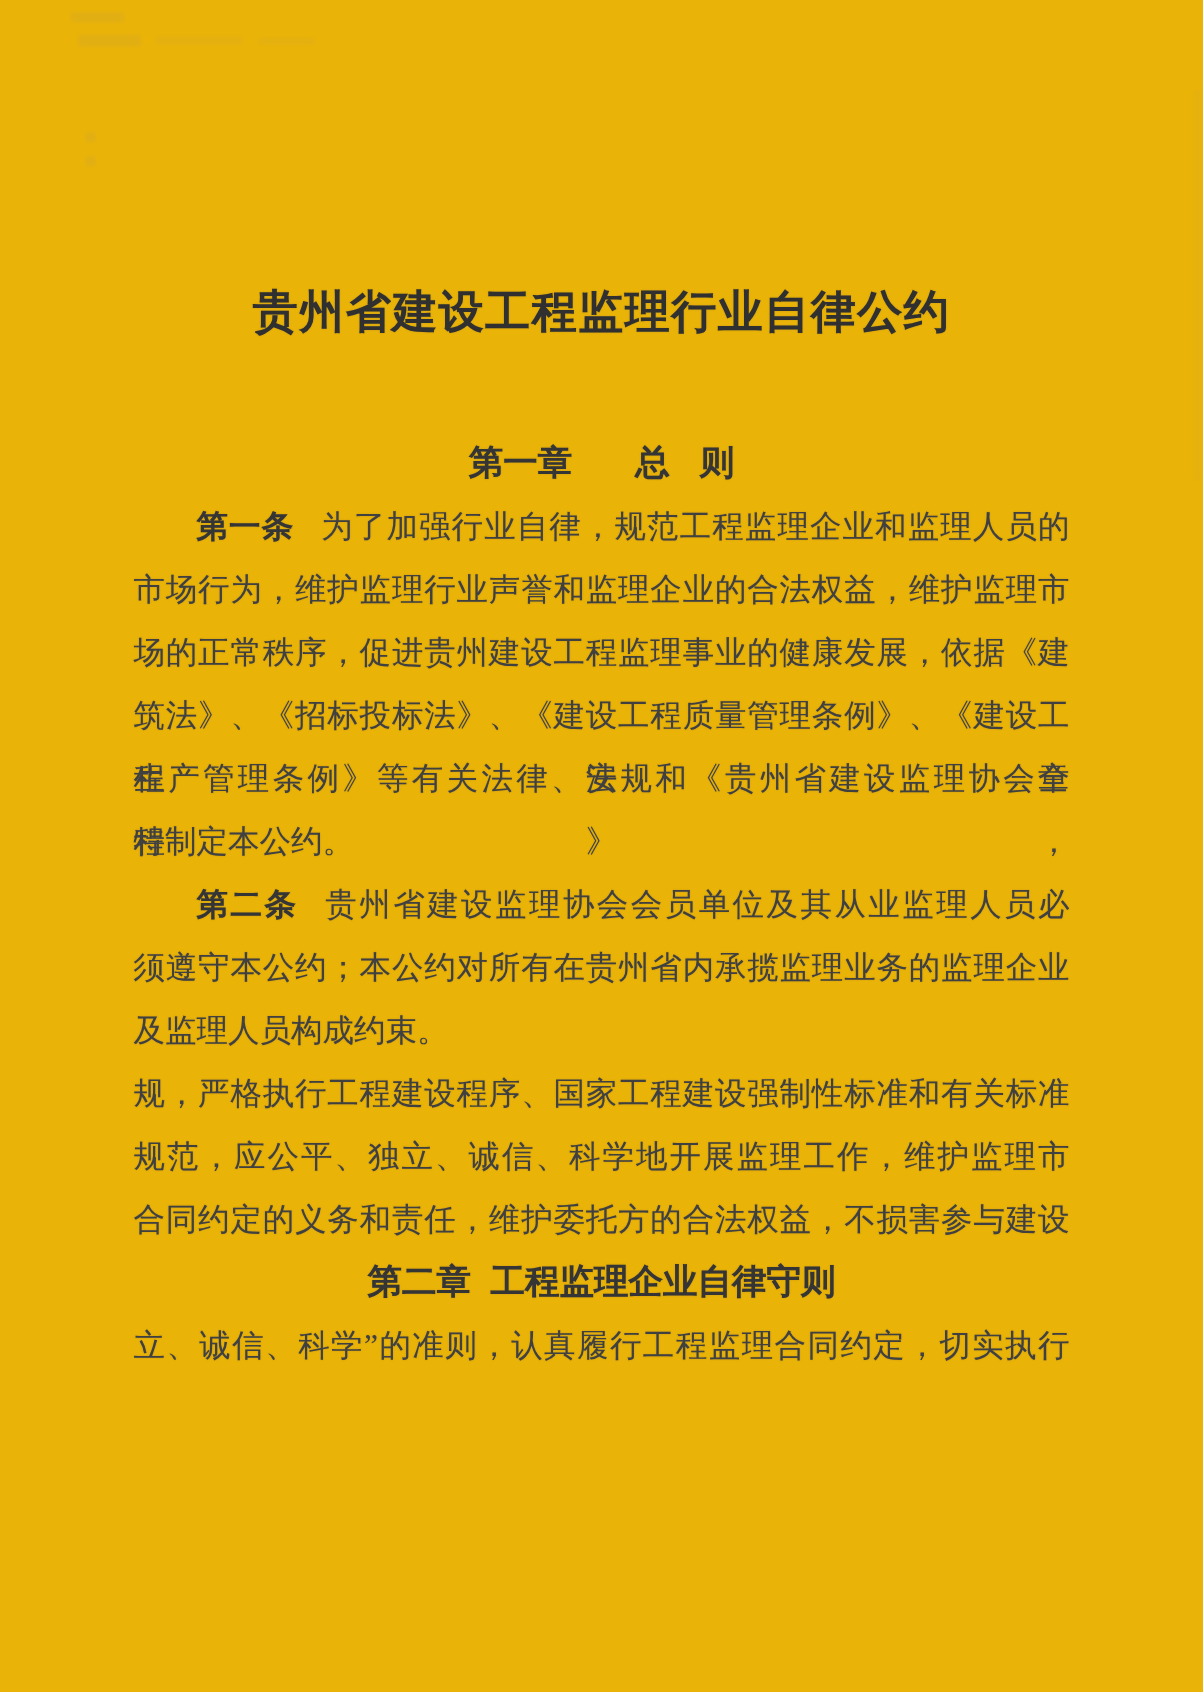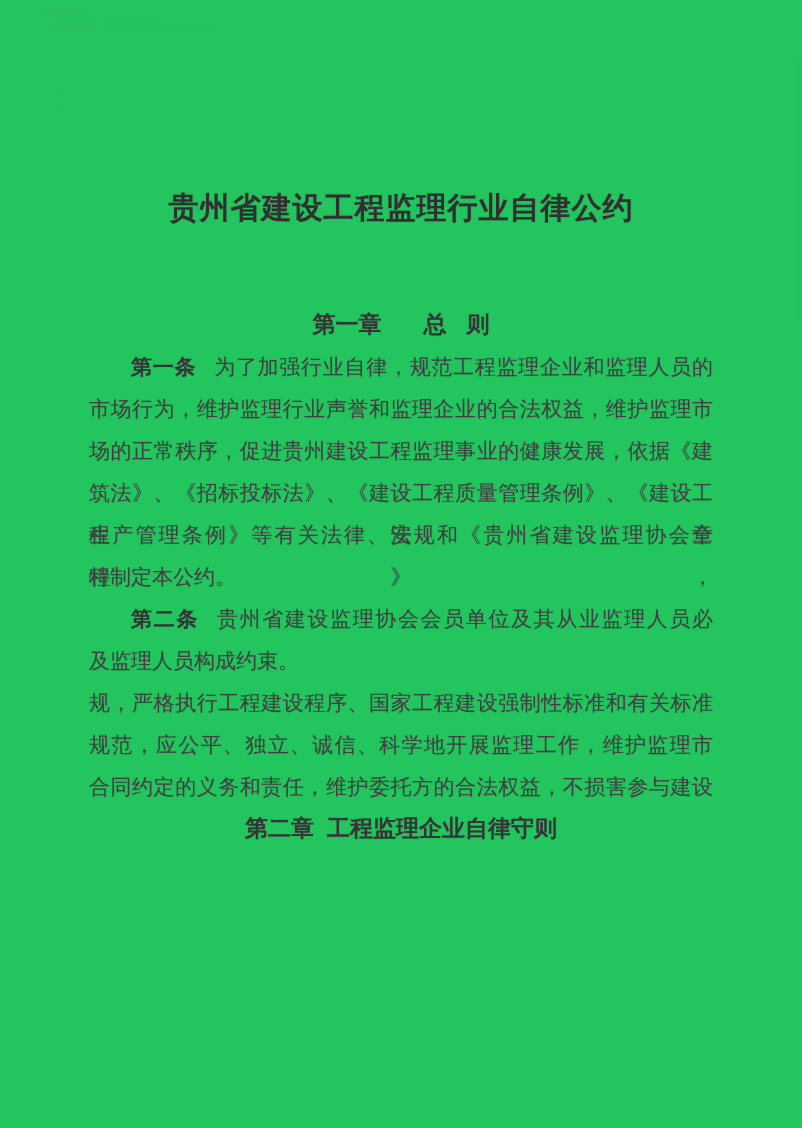--- a/index.html
+++ b/index.html
@@ -1,21 +1,21 @@
 <!DOCTYPE html>
 <html><head>
 <meta charset="utf-8">
 <style>
   html, body { margin: 0; padding: 0; background: #e8e8e8; }
   .page {
     position: relative;
     width: 802px;
     height: 1128px;
     margin: 0 auto;
-    background: #22c55e;
+    background: #eab308;
     overflow: hidden;
     font-family: "Liberation Serif", "DejaVu Serif", serif;
     color: #3e3e3e;
   }
   
   .page * { text-shadow: 0 0 1px rgba(80,80,80,0.35); }
 
   .doc-title {
     position: absolute;
     top: 188px;
@@ -25,21 +25,21 @@
     font-family: "Liberation Sans", "DejaVu Sans", sans-serif;
     font-weight: 700;
     font-size: 30px;
     letter-spacing: 1px;
     color: #303030;
   }
 
   .flow {
     position: absolute;
     left: 89px;
-    top: 304px;
+    top: 288px;
     width: 624px;
   }
 
   .chapter-line {
     height: 42px;
     line-height: 42px;
     text-align: center;
     font-weight: 700;
     font-size: 23px;
     color: #353535;
@@ -95,19 +95,21 @@
 
   <div class="flow">
       <div class="chapter-line spread"><span class="ch-label">第一章</span><span class="ch-title">总则</span></div>
       <div class="line indent"><span class="term">第一条</span><span>为了加强行业自律，规范工程监理企业和监理人员的</span></div>
       <div class="line"><span>市场行为，维护监理行业声誉和监理企业的合法权益，维护监理市</span></div>
       <div class="line"><span>场的正常秩序，促进贵州建设工程监理事业的健康发展，依据《建</span></div>
       <div class="line"><span>筑法》、《招标投标法》、《建设工程质量管理条例》、《建设工程安全</span></div>
       <div class="line"><span>生产管理条例》等有关法律、法规和《贵州省建设监理协会章程》，</span></div>
       <div class="line no-fill"><span>特制定本公约。</span></div>
       <div class="line indent"><span class="term">第二条</span><span>贵州省建设监理协会会员单位及其从业监理人员必</span></div>
+      <div class="line"><span>须遵守本公约；本公约对所有在贵州省内承揽监理业务的监理企业</span></div>
       <div class="line no-fill"><span>及监理人员构成约束。</span></div>
       <div class="line"><span>规，严格执行工程建设程序、国家工程建设强制性标准和有关标准</span></div>
       <div class="line"><span>规范，应公平、独立、诚信、科学地开展监理工作，维护监理市</span></div>
       <div class="line"><span>合同约定的义务和责任，维护委托方的合法权益，不损害参与建设</span></div>
       <div class="chapter-line tight"><span class="ch-label">第二章</span><span class="ch-title">工程监理企业自律守则</span></div>
+      <div class="line"><span>立、诚信、科学”的准则，认真履行工程监理合同约定，切实执行</span></div>
     </div>
 </div>
 
 </body></html>

